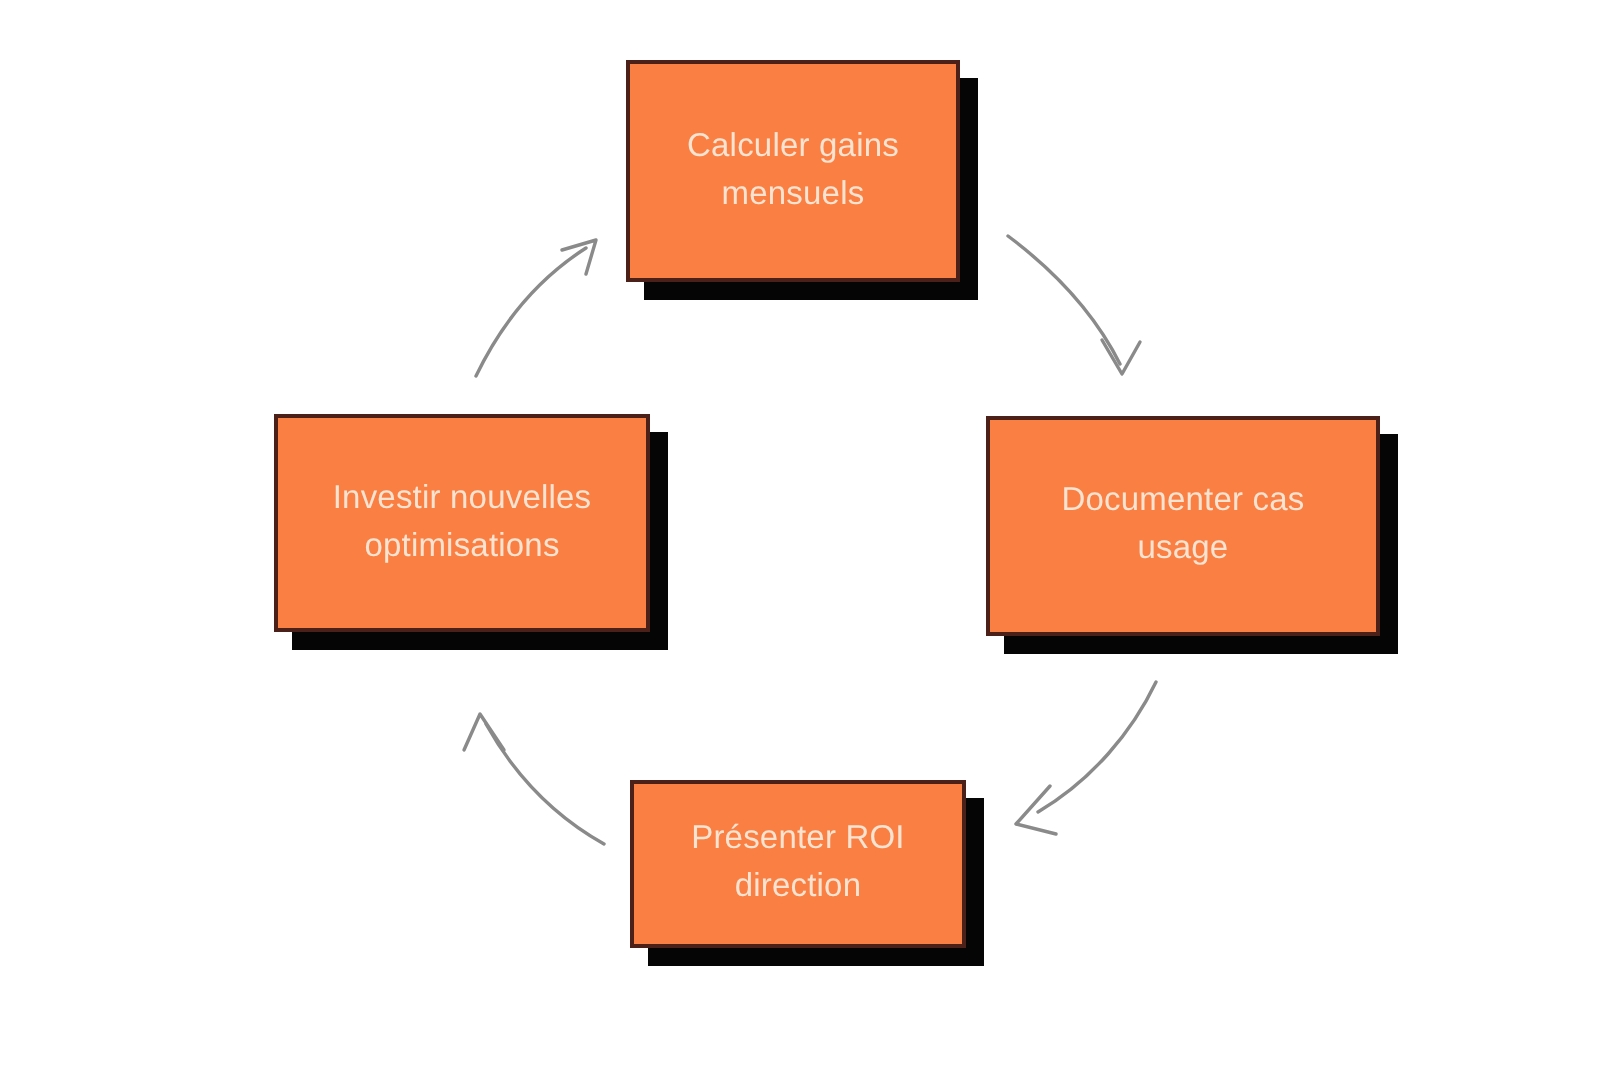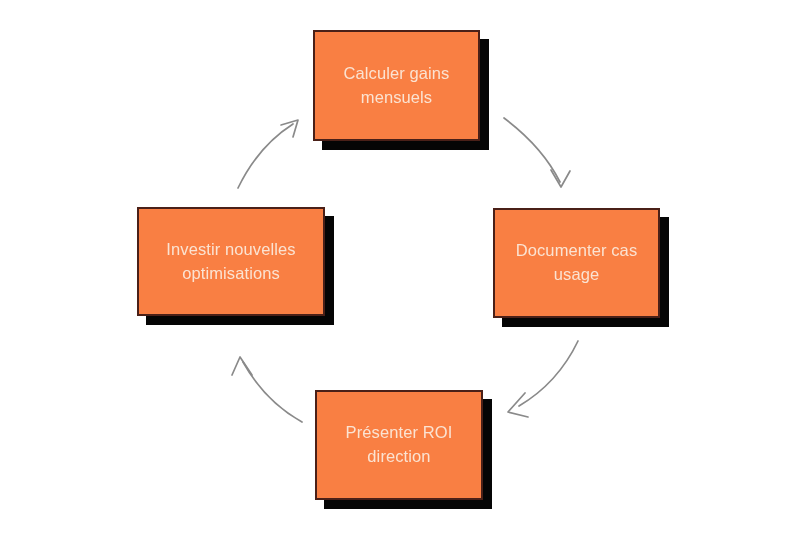--- a/index.html
+++ b/index.html
@@ -48,22 +48,22 @@
     font-size: 16.5px;
     line-height: 1.45;
     letter-spacing: 0.1px;
     font-weight: 400;
     padding: 0 10px;
     white-space: pre-line;
   }
 
   
   #node-top    { left: 313px; top: 30px;  width: 167px; height: 111px; }
-  #node-right  { left: 493px; top: 208px; width: 167px; height: 110px; }
-  #node-bottom { left: 315px; top: 390px; width: 168px; height: 110px; }
+  #node-right  { left: 493px; top: 208px; width: 197px; height: 110px; }
+  #node-bottom { left: 315px; top: 390px; width: 168px; height: 84px; }
   #node-left   { left: 137px; top: 207px; width: 188px; height: 109px; }
 </style>
 </head>
 <body>
 
 <div id="diagram-canvas">
 
   <svg id="arrow-layer" viewBox="0 0 800 533" width="800" height="533" xmlns="http://www.w3.org/2000/svg">
 
     <g>

